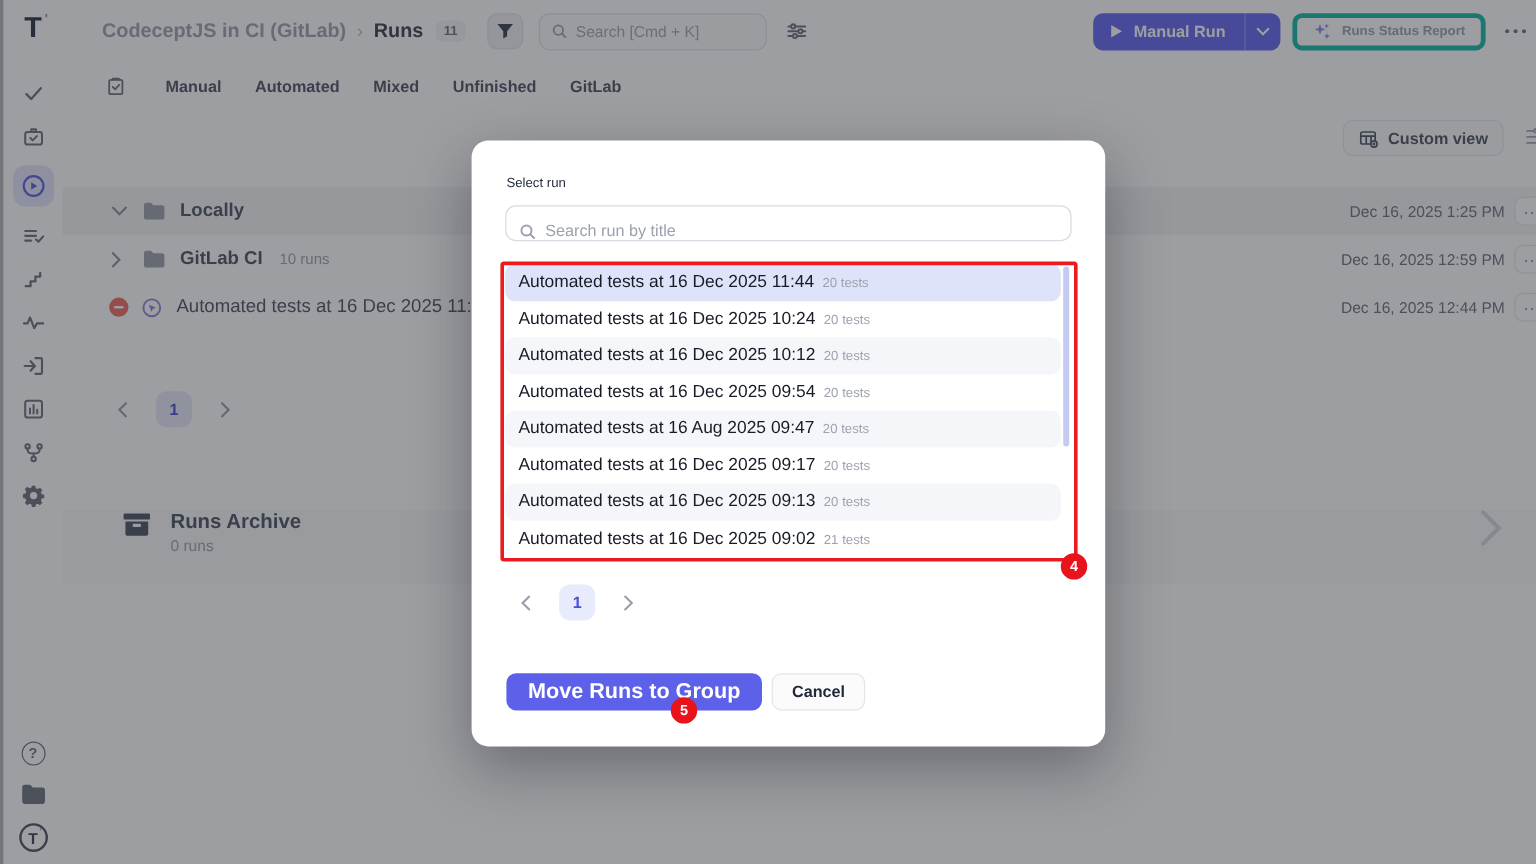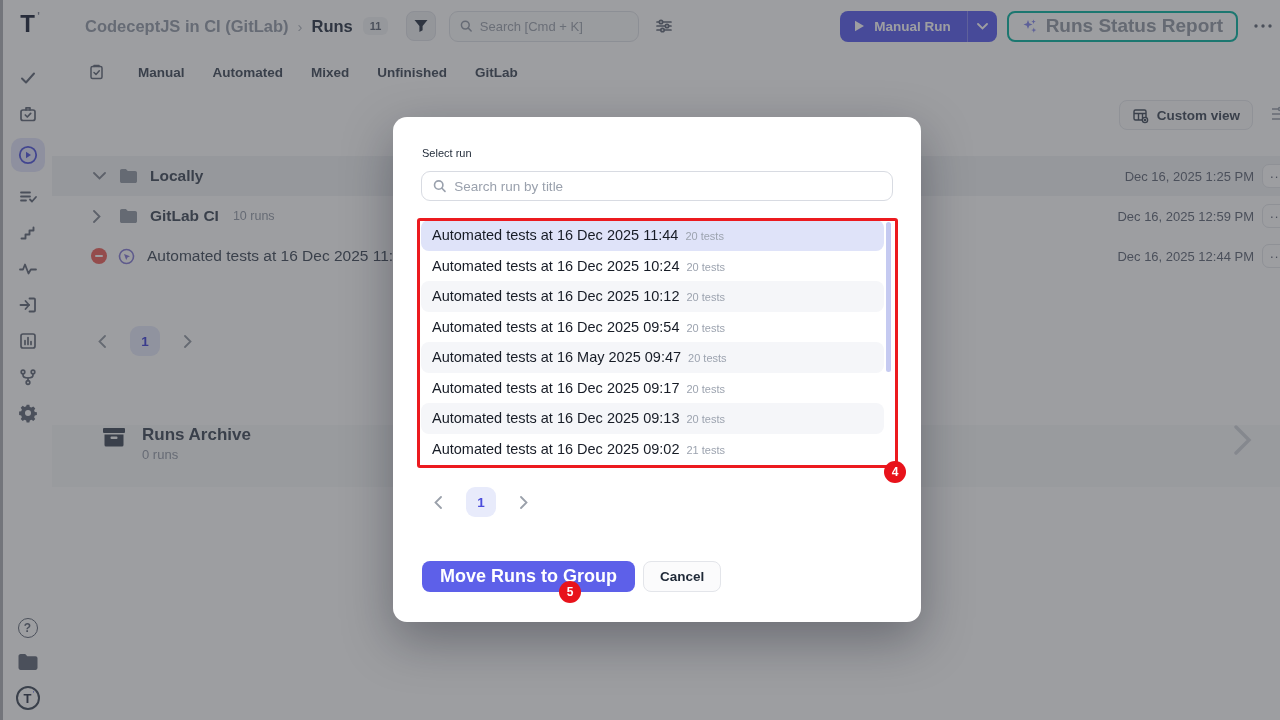--- a/index.html
+++ b/index.html
@@ -34,21 +34,21 @@
   .count-badge { background:#f3f4f6; color:#6b7280; font-size:11px; font-weight:600; border-radius:6px; padding:3px 7px; margin-left:10px; }
   .filter-btn { margin-left:18px; width:30px; height:30px; border-radius:8px; background:#eef0f3; border:1px solid #e2e4e9; display:flex; align-items:center; justify-content:center; color:#374151; }
   .search-box { margin-left:13px; width:190px; height:31px; border:1px solid #e1e4e9; background:#fafbfc; border-radius:9px; display:flex; align-items:center; padding:0 10px; gap:7px; color:#9ca3af; }
   .search-box input { border:none; outline:none; background:transparent; font-size:13px; color:#6b7280; width:100%; font-family:inherit; }
   .search-box input::placeholder { color:#a3a9b3; }
   .sliders-btn { margin-left:16px; color:#6b7280; }
   .topbar-right { margin-left:auto; display:flex; align-items:center; gap:10px; }
   .manual-run { height:31px; background:#6366f1; border-radius:8px; display:flex; align-items:center; color:#fff; overflow:hidden; }
   .mr-main { display:flex; align-items:center; gap:9px; padding:0 16px 0 14px; font-size:13.5px; font-weight:600; height:100%; }
   .mr-split { width:30px; height:100%; border-left:1px solid rgba(255,255,255,0.28); display:flex; align-items:center; justify-content:center; }
-  .rsr-btn { height:31px; border:2px solid #14b8a6; background:#fff; border-radius:8px; display:flex; align-items:center; gap:8px; padding:0 13px; font-size:19px; font-weight:600; color:#9aa0ab; }
+  .rsr-btn { height:31px; border:4px solid #14b8a6; background:#fff; border-radius:8px; display:flex; align-items:center; gap:8px; padding:0 13px; font-size:11px; font-weight:600; color:#9aa0ab; }
   .rsr-btn .spark { color:#8b8ff0; }
   .more-top { width:30px; height:30px; border-radius:8px; display:flex; align-items:center; justify-content:center; color:#6b7280; margin-right:-12px; }
 
   
   .tabsbar { position:absolute; left:52px; right:0; top:52px; height:40px; background:#fff; display:flex; align-items:center; padding-left:36px; gap:28px; }
   .tabsbar .tab { font-size:13.5px; font-weight:600; color:#4b5563; }
   .tab-ico { color:#6b7280; margin-right:5px; }
 
   
   .content { position:absolute; left:52px; right:0; top:92px; bottom:0; background:#fff; }
@@ -81,21 +81,21 @@
   .archive-title { font-size:17px; font-weight:700; color:#4b5563; }
   .archive-sub { font-size:13px; color:#9ca3af; margin-top:2px; }
   .archive-chev { margin-left:auto; margin-right:28px; color:#d4d7dc; }
 
   
   .overlay { position:absolute; inset:0; background:rgba(38,40,46,0.45); z-index:40; }
 
   
   .modal { position:absolute; left:393px; top:117px; width:528px; height:505px; background:#fff; border-radius:14px; box-shadow:0 18px 50px rgba(15,18,32,0.35); z-index:50; }
   .modal-title { position:absolute; left:29px; top:30px; font-size:11px; font-weight:400; color:#1f2937; }
-  .modal-search { position:absolute; left:28px; top:54px; width:472px; height:30px; border:1px solid #d8dbe2; border-radius:9px; display:flex; align-items:center; gap:8px; padding:0 11px; color:#9aa1ad; background:#fff; }
+  .modal-search { position:absolute; left:28px; top:54px; width:472px; height:30px; border:1px solid #d8dbe2; border-radius:9px; display:flex; align-items:flex-end; gap:8px; padding:0 11px; color:#9aa1ad; background:#fff; }
   .modal-search input { border:none; outline:none; background:transparent; width:100%; font-size:13.5px; color:#4b5563; font-family:inherit; }
   .modal-search input::placeholder { color:#9aa1ad; }
 
   .run-list { position:absolute; left:28px; top:103px; width:463px; }
   .mrow { height:30.5px; display:flex; align-items:baseline; padding:0 11px; border-radius:8px; }
   .mrow .mtitle { font-size:14.5px; color:#171c26; line-height:30.5px; }
   .mrow .mtests { font-size:11px; color:#9ca3af; margin-left:7px; }
   .mrow.sel { background:#dfe3f9; }
   .mrow.alt { background:#f5f6f9; }
   .list-scrollbar { position:absolute; left:493px; top:105px; width:5px; height:150px; background:#c5caf1; border-radius:3px; }
@@ -381,21 +381,21 @@
       </div>
     <div class="mrow alt">
         <span class="mtitle">Automated tests at 16 Dec 2025 10:12</span>
         <span class="mtests">20 tests</span>
       </div>
     <div class="mrow">
         <span class="mtitle">Automated tests at 16 Dec 2025 09:54</span>
         <span class="mtests">20 tests</span>
       </div>
     <div class="mrow alt">
-        <span class="mtitle">Automated tests at 16 May 2025 09:47</span>
+        <span class="mtitle">Automated tests at 16 Aug 2025 09:47</span>
         <span class="mtests">20 tests</span>
       </div>
     <div class="mrow">
         <span class="mtitle">Automated tests at 16 Dec 2025 09:17</span>
         <span class="mtests">20 tests</span>
       </div>
     <div class="mrow alt">
         <span class="mtitle">Automated tests at 16 Dec 2025 09:13</span>
         <span class="mtests">20 tests</span>
       </div>

